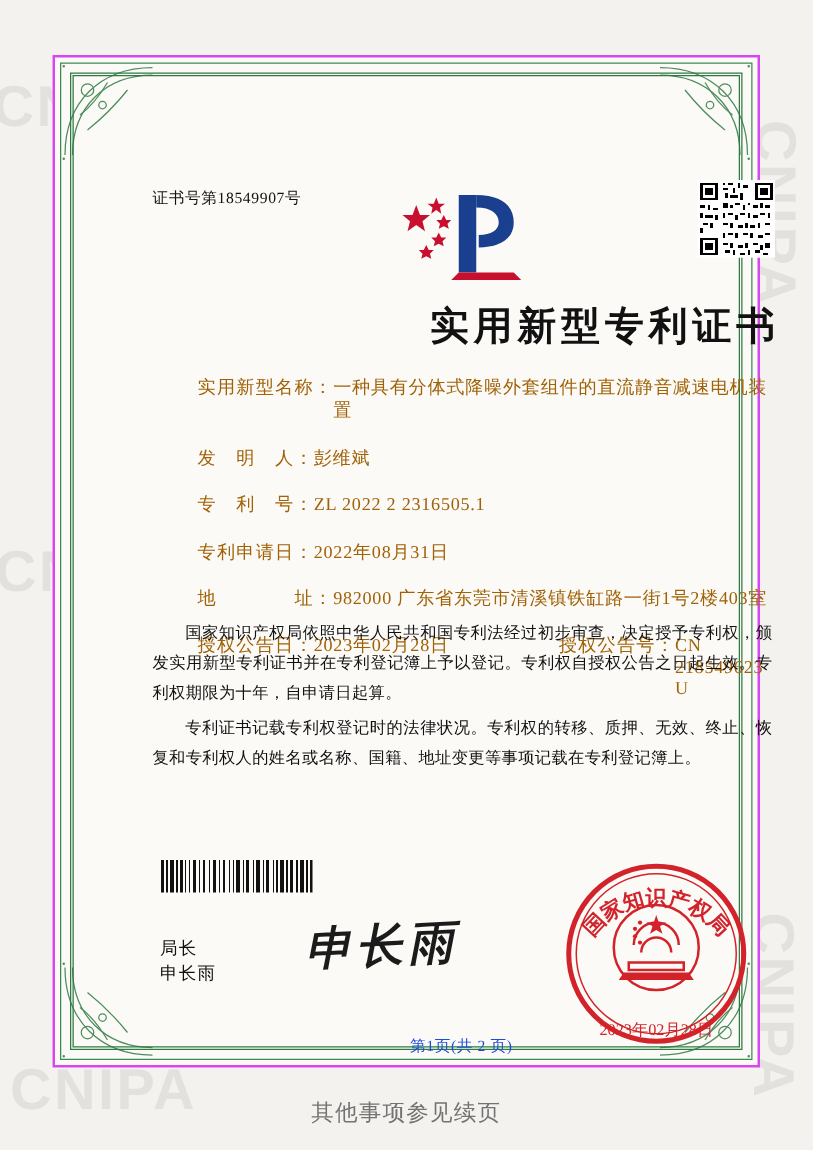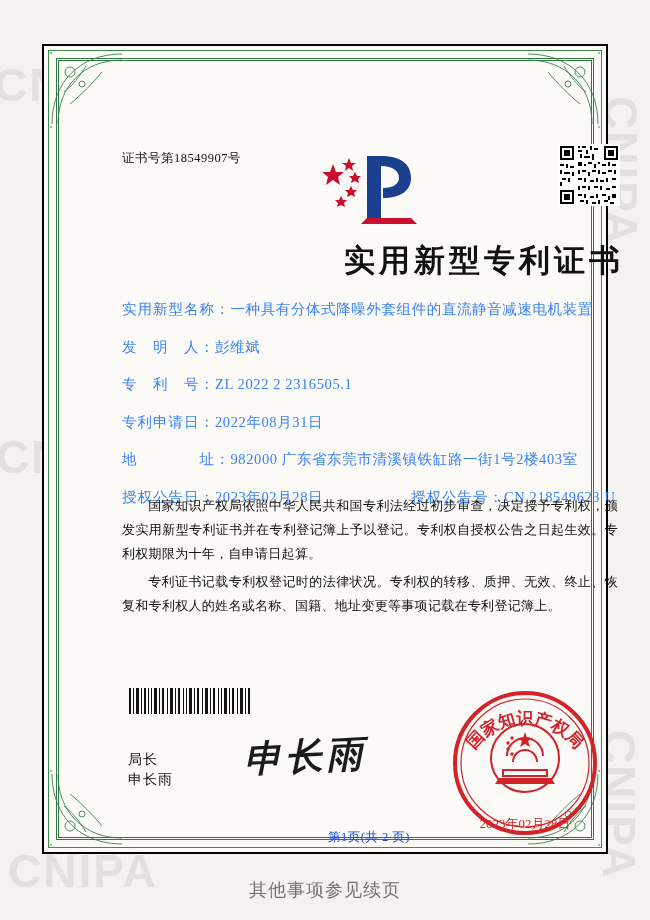--- a/index.html
+++ b/index.html
@@ -25,21 +25,21 @@
     letter-spacing: 2px;
     user-select: none;
     pointer-events: none;
   }
   .wm.v { writing-mode: vertical-rl; }
   
   .border-outer {
     position: absolute;
     left: 42px; top: 44px;
     width: 566px; height: 810px;
-    border: 2px solid #000000;
+    border: 2px solid #d946ef;
     background: #fbfaf7;
   }
   .border-mid {
     position: absolute;
     left: 4px; top: 4px; right: 4px; bottom: 4px;
     border: 1px solid #3d8a51;
   }
   .border-inner {
     position: absolute;
     left: 12px; top: 12px; right: 12px; bottom: 12px;
@@ -99,21 +99,22 @@
 
   .fields {
     position: absolute;
     left: 8px; right: 4px; top: 180px;
   }
   .row {
     display: flex;
     align-items: baseline;
     margin-bottom: 18.5px;
     font-size: 14.5px;
-    color: #3b82f6;
+    color: #a16207;
+    margin-left: 36px;
   }
   .lab {
     flex: 0 0 auto;
     white-space: pre;
     letter-spacing: 1px;
   }
   .val {
     flex: 1 1 auto;
     letter-spacing: .6px;
   }

